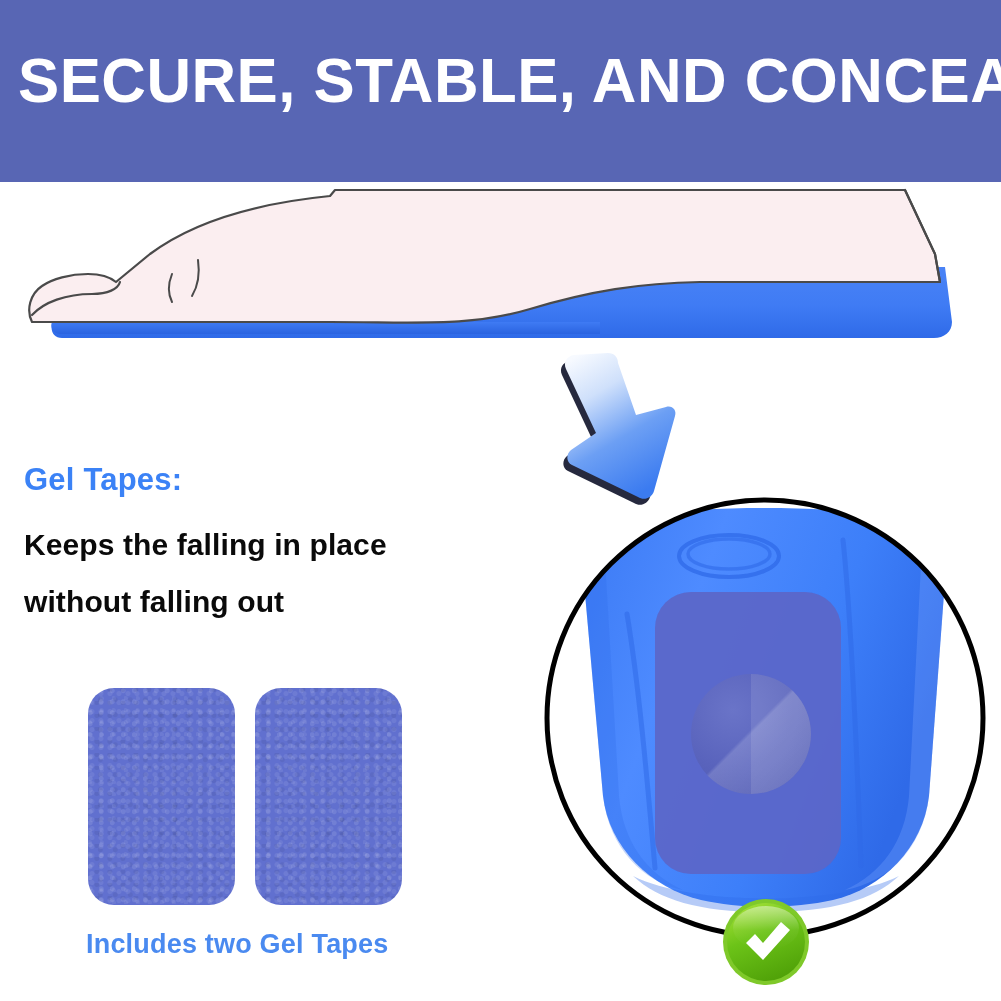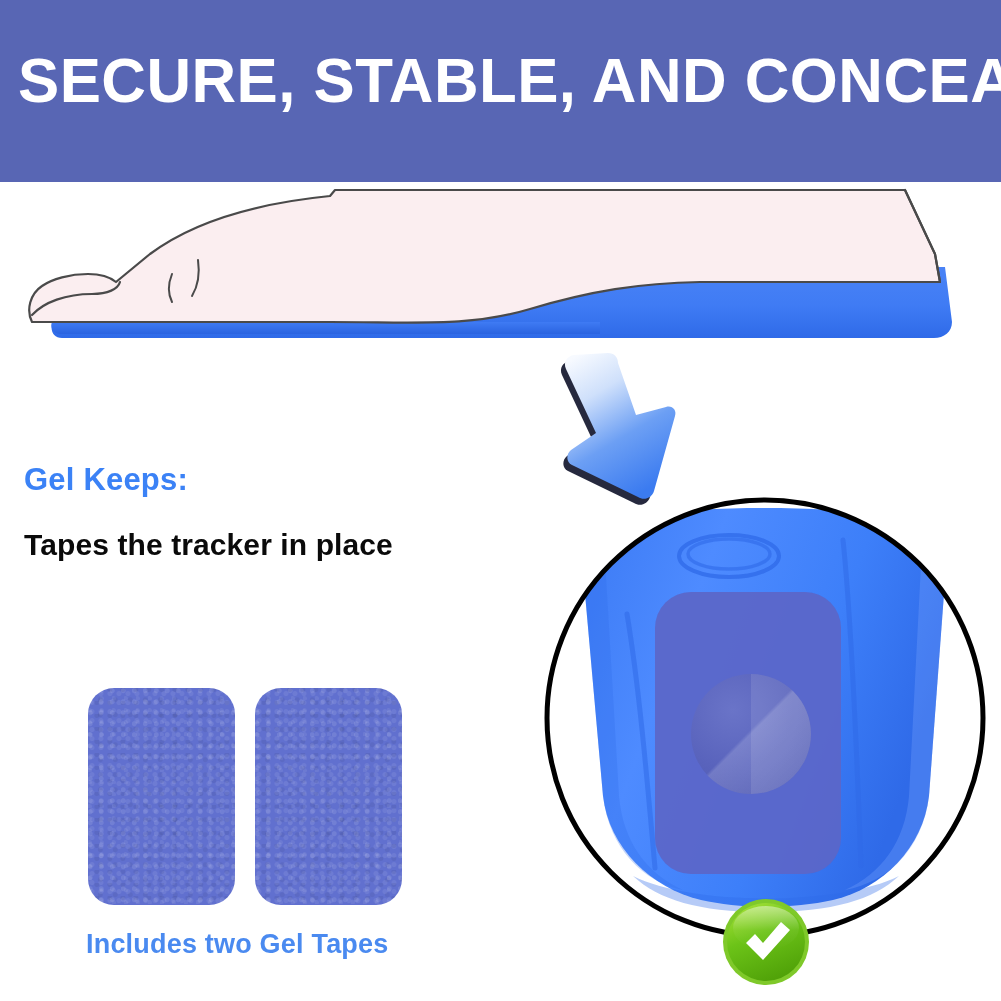--- a/index.html
+++ b/index.html
@@ -206,24 +206,25 @@
                C 19 11 23 5 30 4 Z" transform="translate(-4,6)"></path>
 
       <path fill="url(#arrowGrad)" d="M 30 4 L 64 2 C 70 2 74 6 74 12 L 92 64 L 122 56
                C 128 54 133 59 131 65 L 110 140 C 108 147 100 150 94 146
                L 28 114 C 22 111 22 103 27 99 L 52 82 L 22 18
                C 19 11 23 5 30 4 Z"></path>
     </g>
   </svg>
 </div>
 
-<div id="gel-tape-heading">Gel Keeps:</div>
+<div id="gel-tape-heading">Gel Tapes:</div>
 
 <div id="gel-tape-desc">
-  <span class="desc-line">Tapes the tracker in place</span>
+  <span class="desc-line">Keeps the falling in place</span>
+  <span class="desc-line">without falling out</span>
 </div>
 
 <div class="gel-tape" id="gel-tape-left"></div>
 <div class="gel-tape" id="gel-tape-right"></div>
 
 <div id="gel-tape-caption">Includes two Gel Tapes</div>
 
 <div id="zoom-inset">
   <svg width="444" height="444" viewBox="0 0 444 444" xmlns="http://www.w3.org/2000/svg">
     <defs>

